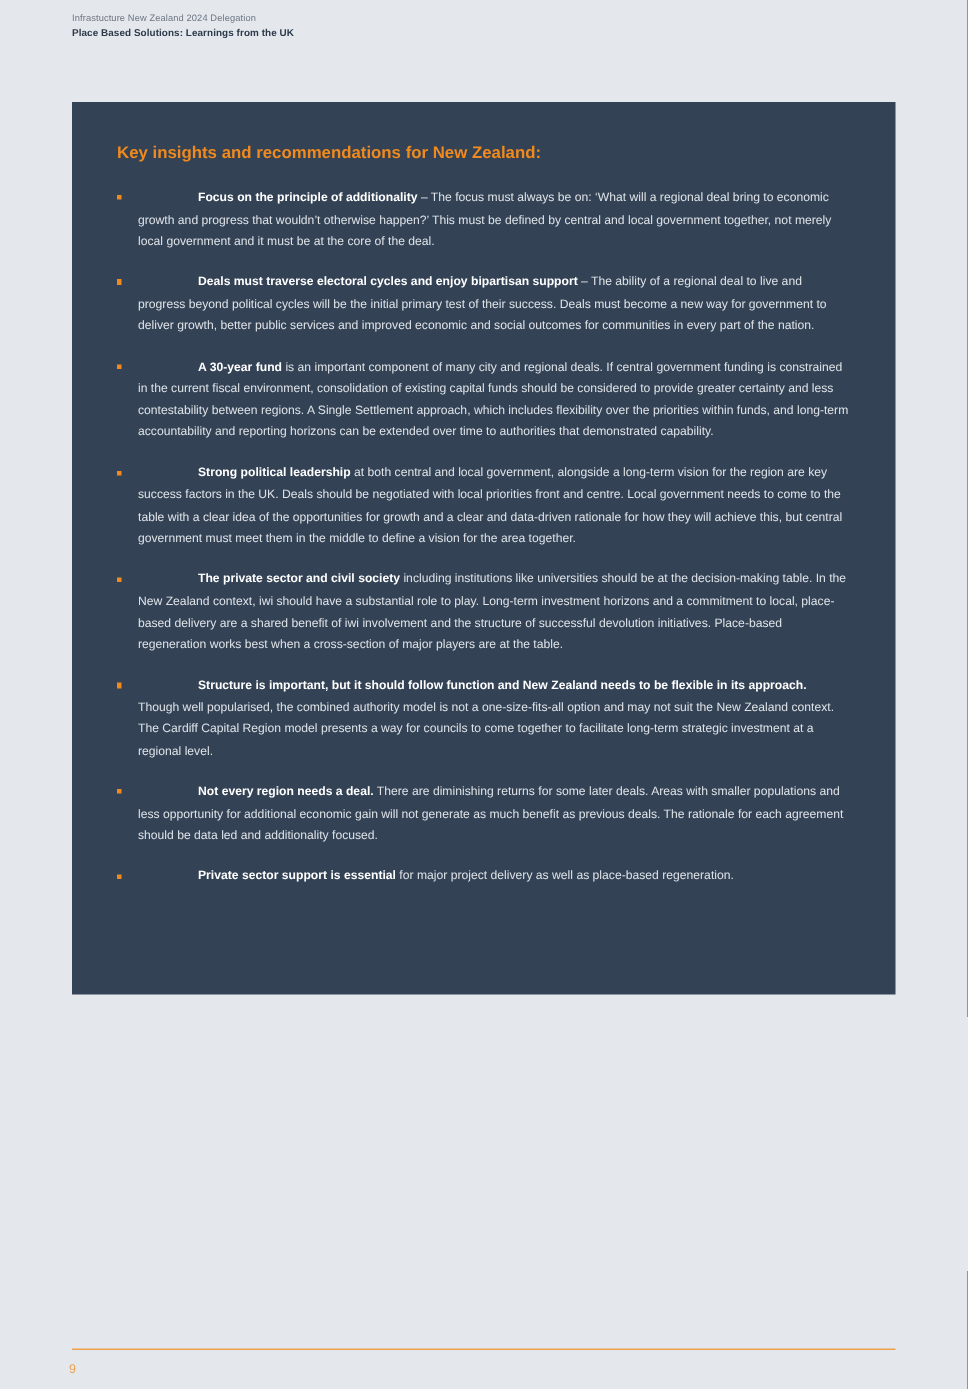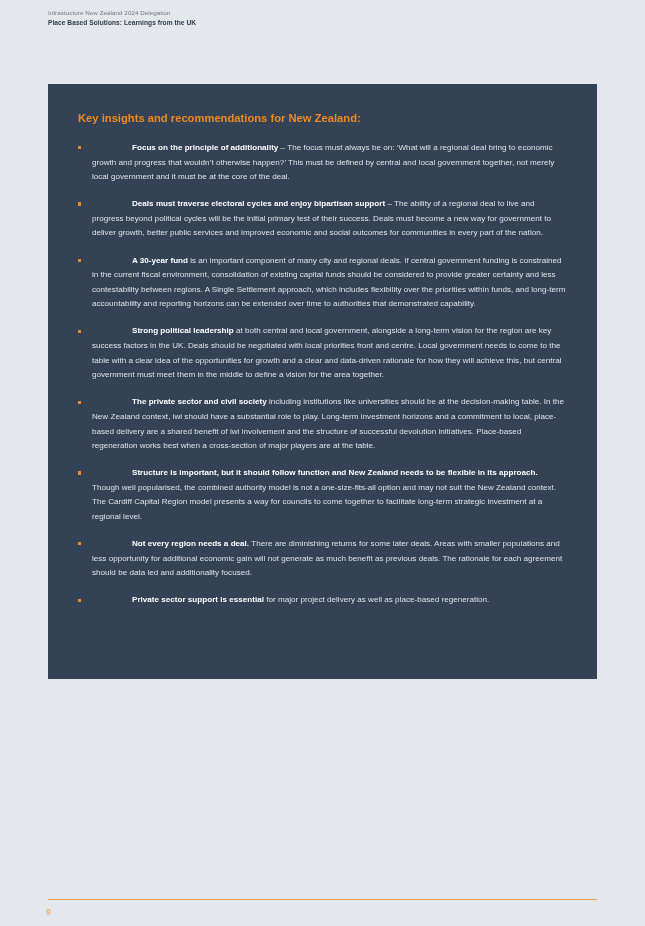--- a/index.html
+++ b/index.html
@@ -35,21 +35,21 @@
     color: #2c3a4b;
     font-weight: bold;
     letter-spacing: 0.05px;
     margin-top: 1px;
   }
 
   
   .callout-panel {
     position: absolute;
     left: 48px;
-    top: 84px;
+    top: 68px;
     width: 549px;
     height: 595px;
     background: #334255;
     box-sizing: border-box;
     padding: 27px 30px 0 30px;
   }
 
   .callout-title {
     color: #f08a1e;
     font-size: 11.2px;

